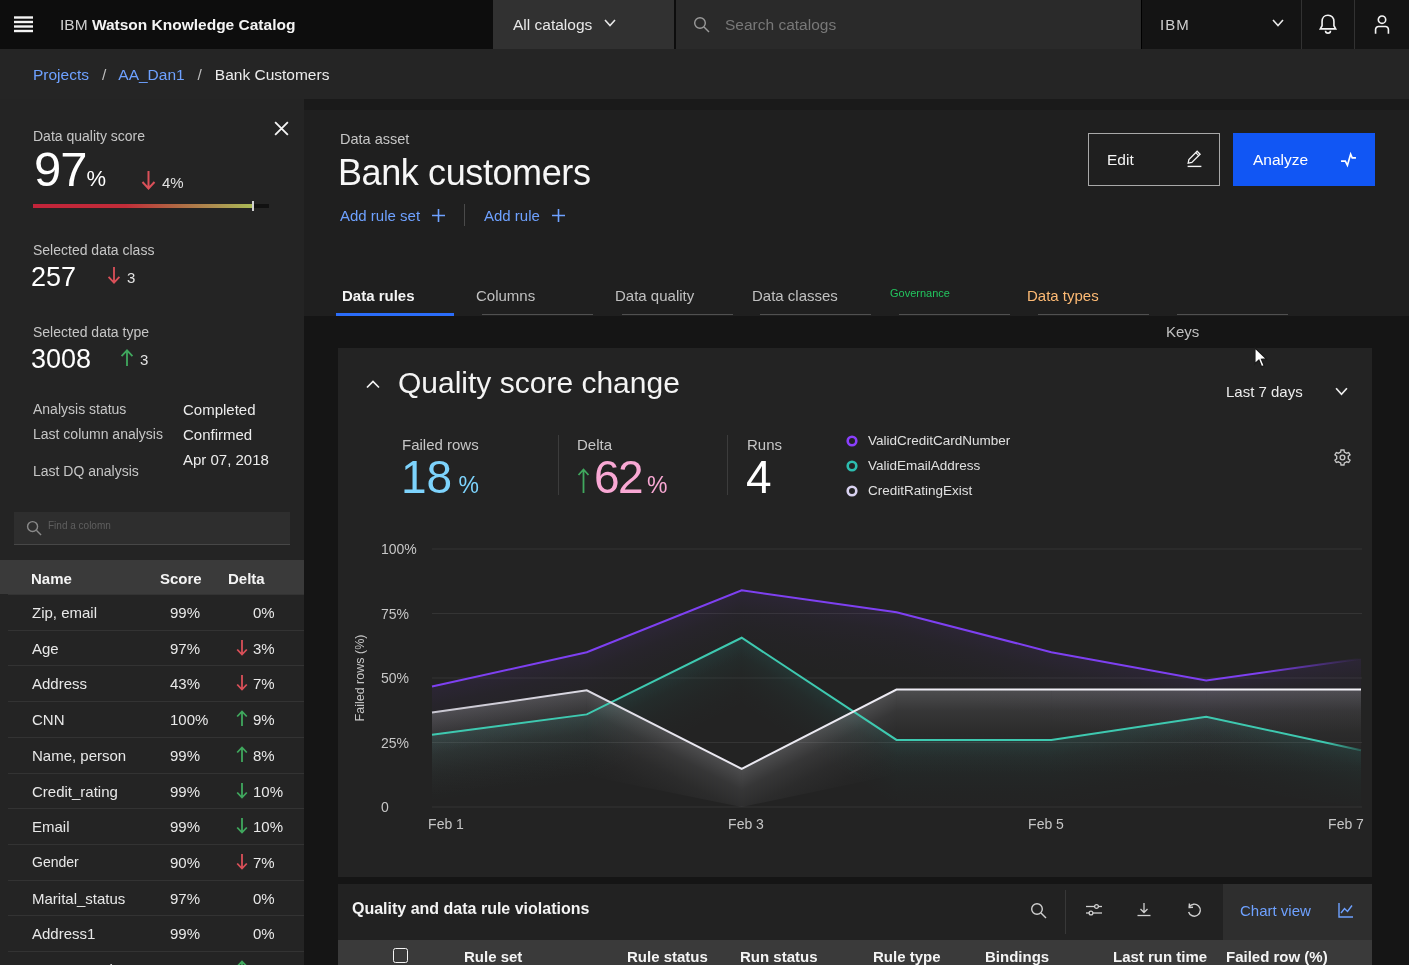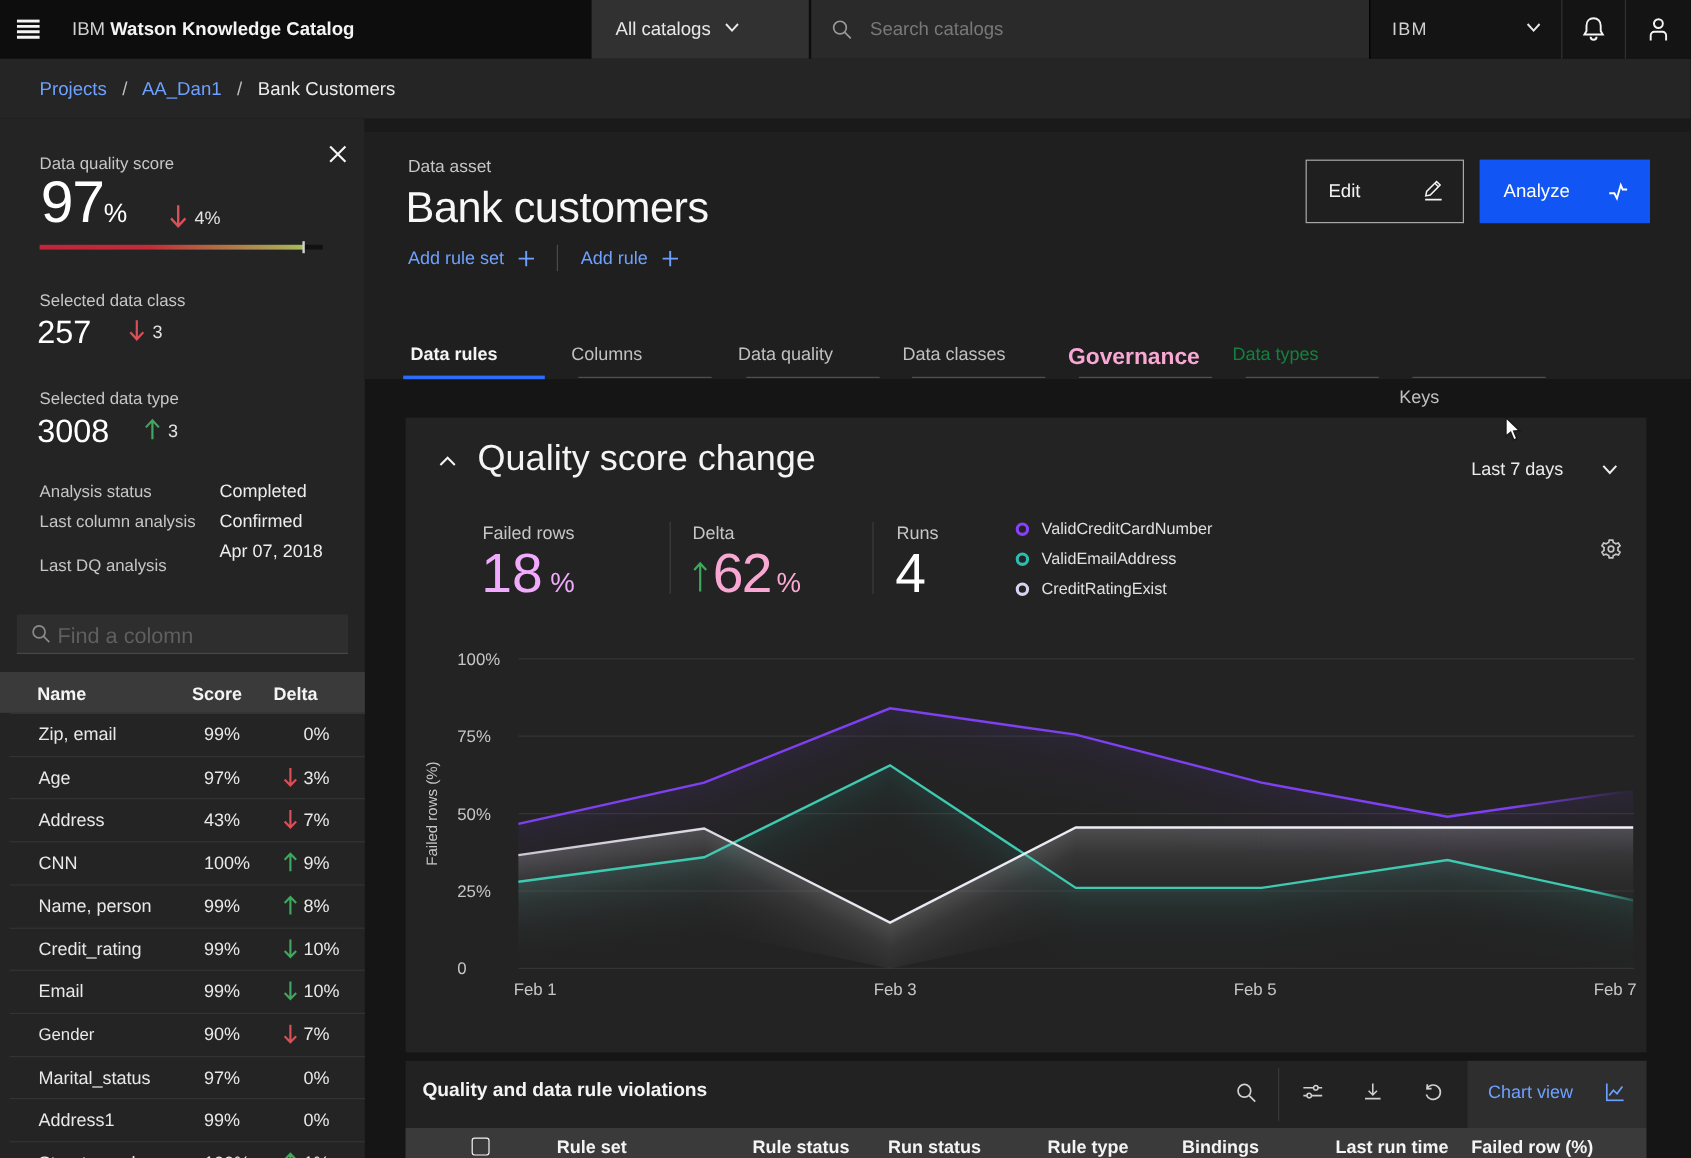--- a/index.html
+++ b/index.html
@@ -91,21 +91,21 @@
 <div class="abs lbl" style="left:33px;top:426px;">Last column analysis</div>
 <div class="abs" style="left:183px;top:426px;font-size:15px;color:#ececec;">Confirmed</div>
 <div class="abs lbl" style="left:33px;top:451px;margin-top:12px;">Last DQ analysis</div>
 <div class="abs" style="left:183px;top:451px;font-size:15px;color:#ececec;">Apr 07, 2018</div>
 
 <div class="abs" style="left:14px;top:512px;width:276px;height:33px;background:#2e2e2e;border-bottom:1px solid #474747;"></div>
 <svg class="abs" style="left:26px;top:520px;" width="16" height="16" viewBox="0 0 17 17">
     <circle cx="7" cy="7" r="5.3" stroke="#8a8a8a" stroke-width="1.5" fill="none"></circle>
     <line x1="11" y1="11" x2="16" y2="16" stroke="#8a8a8a" stroke-width="1.5"></line>
   </svg>
-<div class="abs" style="left:48px;top:520px;font-size:18px;color:#5f5f5f;">Find a colomn</div>
+<div class="abs" style="left:48px;top:520px;font-size:10px;color:#5f5f5f;">Find a colomn</div>
 
 <div class="abs" style="left:0;top:560px;width:304px;height:34px;background:#3a3a3a;"></div>
 <div class="abs" style="left:31px;top:570px;font-size:15px;font-weight:bold;color:#f4f4f4;">Name</div>
 <div class="abs" style="left:160px;top:570px;font-size:15px;font-weight:bold;color:#f4f4f4;">Score</div>
 <div class="abs" style="left:228px;top:570px;font-size:15px;font-weight:bold;color:#f4f4f4;">Delta</div>
 <div id="rows">
     <div class="abs" style="left:8px;top:594px;width:296px;height:1px;background:#333;"></div>
     <div class="abs" style="left:32px;top:604px;font-size:15px;color:#e8e8e8;text-align:right;">Zip, email</div>
     <div class="abs" style="left:170px;top:604px;font-size:15px;color:#e8e8e8;">99%</div>
     <div class="abs" style="left:253px;top:604px;font-size:15px;color:#e8e8e8;">0%</div>
@@ -203,40 +203,40 @@
 
 <div id="tabs">
     <div class="abs" style="left:342px;top:287px;font-size:15px;color:#f4f4f4;font-weight:bold;">Data rules</div>
     <div class="abs" style="left:336px;top:313px;width:118px;height:3px;background:#2b6dfa;"></div>
     <div class="abs" style="left:476px;top:287px;font-size:15px;color:#c0c0c0;font-weight:normal;">Columns</div>
     <div class="abs" style="left:482px;top:314px;width:111px;height:1px;background:#505050;"></div>
     <div class="abs" style="left:615px;top:287px;font-size:15px;color:#c0c0c0;font-weight:normal;">Data quality</div>
     <div class="abs" style="left:622px;top:314px;width:111px;height:1px;background:#505050;"></div>
     <div class="abs" style="left:752px;top:287px;font-size:15px;color:#c0c0c0;font-weight:normal;">Data classes</div>
     <div class="abs" style="left:760px;top:314px;width:111px;height:1px;background:#505050;"></div>
-    <div class="abs" style="left:890px;top:287px;font-size:19px;color:#f9a8d4;font-weight:bold;">Governance</div>
+    <div class="abs" style="left:890px;top:287px;font-size:11px;color:#22c55e;font-weight:normal;">Governance</div>
     <div class="abs" style="left:899px;top:314px;width:111px;height:1px;background:#505050;"></div>
-    <div class="abs" style="left:1027px;top:287px;font-size:15px;color:#15803d;font-weight:normal;">Data types</div>
+    <div class="abs" style="left:1027px;top:287px;font-size:15px;color:#fdba74;font-weight:normal;">Data types</div>
     <div class="abs" style="left:1038px;top:314px;width:111px;height:1px;background:#505050;"></div>
     <div class="abs" style="left:1166px;top:287px;font-size:15px;color:#c0c0c0;font-weight:normal;margin-top:36px;">Keys</div>
     <div class="abs" style="left:1177px;top:314px;width:111px;height:1px;background:#505050;"></div>
   </div>
 
 <div class="abs" style="left:338px;top:348px;width:1034px;height:529px;background:#232323;"></div>
 <svg class="abs" style="left:366px;top:380px;" width="14" height="9" viewBox="0 0 14 9">
     <path d="M1 7.5 L7 1.5 L13 7.5" stroke="#f4f4f4" stroke-width="1.7" fill="none"></path>
   </svg>
 <div class="abs" style="left:398px;top:368px;font-size:30px;line-height:1;font-weight:300;color:#f4f4f4;">Quality score change</div>
 <div class="abs" style="left:1226px;top:383px;font-size:15px;color:#ececec;">Last 7 days</div>
 <svg class="abs" style="left:1335px;top:387px;" width="13" height="9" viewBox="0 0 12 8">
     <path d="M1 1 L6 6.5 L11 1" stroke="#ececec" stroke-width="1.6" fill="none"></path>
   </svg>
 
 <div class="abs" style="left:402px;top:436px;font-size:15px;color:#c6c6c6;">Failed rows</div>
-<div class="abs" style="left:401px;top:454px;font-size:46px;line-height:1;font-weight:300;color:#f0abfc;">18<span style="font-size:23px;"> %</span></div>
+<div class="abs" style="left:401px;top:454px;font-size:46px;line-height:1;font-weight:300;color:#7dd3fc;">18<span style="font-size:23px;"> %</span></div>
 <div class="abs" style="left:558px;top:435px;width:1px;height:60px;background:#3c3c3c;"></div>
 <div class="abs" style="left:577px;top:436px;font-size:15px;color:#c6c6c6;">Delta</div>
 <svg class="abs" style="left:577px;top:467px;" width="13" height="27" viewBox="0 0 13 27">
     <path d="M6.5 26 L6.5 3 M1.5 8 L6.5 2.5 L11.5 8" stroke="#40a85e" stroke-width="1.8" fill="none"></path>
   </svg>
 <div class="abs" style="left:594px;top:454px;font-size:46px;line-height:1;letter-spacing:-1.5px;font-weight:300;color:#f9a8d4;">62<span style="font-size:23px;"> %</span></div>
 <div class="abs" style="left:727px;top:435px;width:1px;height:60px;background:#3c3c3c;"></div>
 <div class="abs" style="left:747px;top:436px;font-size:15px;color:#c6c6c6;">Runs</div>
 <div class="abs" style="left:746px;top:454px;font-size:46px;line-height:1;font-weight:300;color:#fff;">4</div>
 

